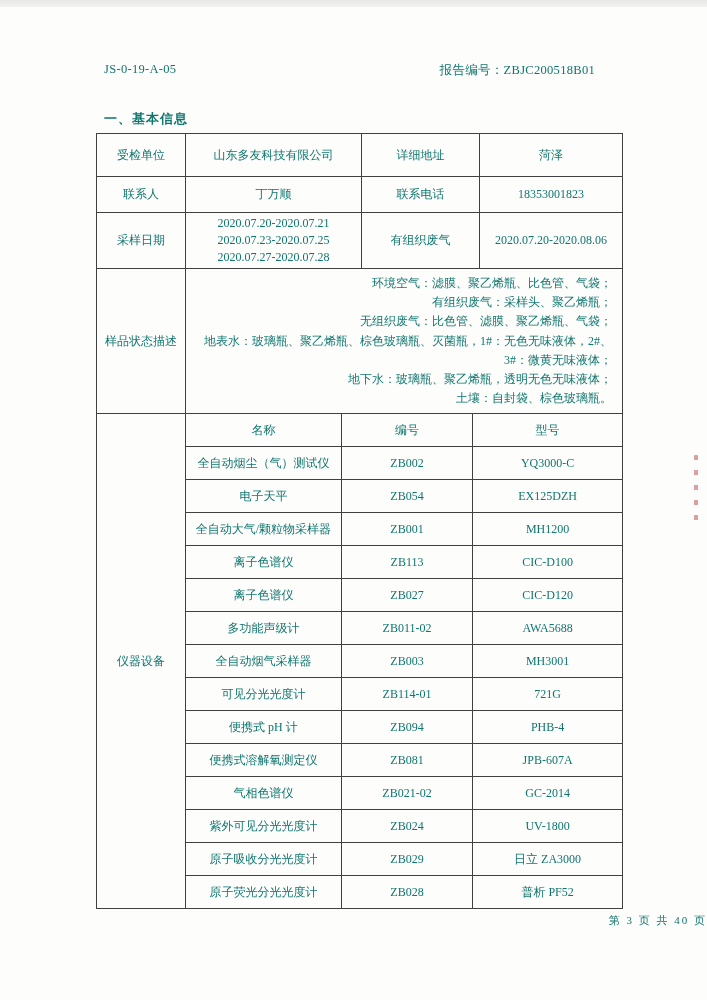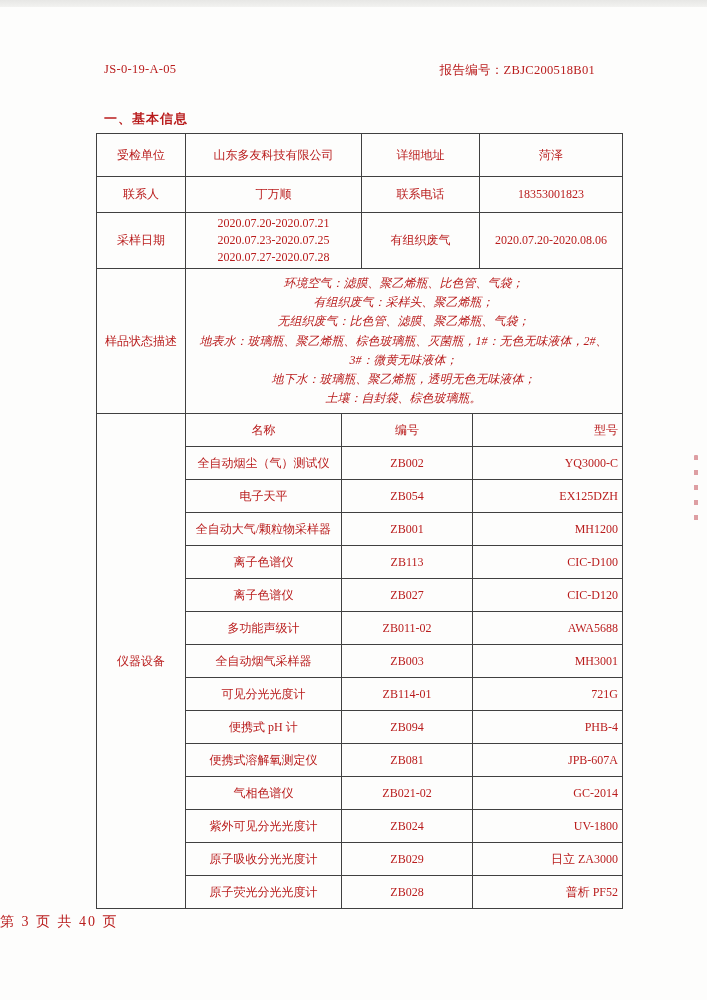--- a/index.html
+++ b/index.html
@@ -3,21 +3,21 @@
 <meta charset="utf-8">
 <style>
   * { margin:0; padding:0; box-sizing:border-box; }
   html,body { background:#ffffff; }
   .page {
     position:relative;
     width:707px; height:1000px;
     margin:0 auto;
     background:#fdfdfc;
     font-family:"Liberation Serif","DejaVu Serif",serif;
-    color:#b91c1c;
+    color:#0f766e;
     overflow:hidden;
   }
   .scan-edge-top {
     position:absolute; top:0; left:0; right:0; height:7px;
     background:linear-gradient(#e7e7e5, #f2f2f0);
   }
   .doc-header {
     position:absolute; top:62px; left:104px; right:112px;
     display:flex; justify-content:space-between; align-items:flex-start;
     font-size:12.5px; letter-spacing:0.3px;
@@ -38,46 +38,45 @@
     text-align:center;
     vertical-align:middle;
     padding:2px 4px;
     line-height:1.4;
   }
   .r1 td { height:43px; }
   .r2 td { height:36px; }
   .r3 td { height:52px; }
   .date-lines div { line-height:1.42; }
   .status-row td.status-cell {
-    text-align:center;
+    text-align:right;
     padding:5px 10px 5px 9px;
     line-height:1.6;
     height:134px;
     vertical-align:middle;
-    font-style:italic;
   }
   .equip-label-cell { height:494px; }
   .equip-cell { padding:0 !important; vertical-align:top; }
   .inner-table {
     width:100%; border-collapse:collapse; table-layout:fixed;
     font-size:12px;
   }
   .inner-table td {
     border:1px solid #404040;
     text-align:center; vertical-align:middle;
     height:33px; padding:2px 4px;
   }
   .inner-table tr.head td { height:32px; }
   .inner-table td:first-child { border-left:none; }
-  .inner-table td:last-child { border-right:none;text-align:right; }
+  .inner-table td:last-child { border-right:none; }
   .inner-table tr:first-child td { border-top:none; }
   .inner-table tr:last-child td { border-bottom:none; }
   .doc-footer {
-    position:absolute; top:913px; left:0; right:16px;
-    text-align:left; font-size:14px; letter-spacing:2px;
+    position:absolute; top:913px; left:0; right:0;
+    text-align:right; font-size:11px; letter-spacing:2px;
   }
   .red-stamp-artifact {
     position:absolute; top:455px; left:694px;
     width:4px; height:72px;
     background:repeating-linear-gradient(
       to bottom, #c4525a 0 5px, rgba(0,0,0,0) 5px 15px);
     opacity:0.55; border-radius:1px;
   }
 </style>
 </head>

